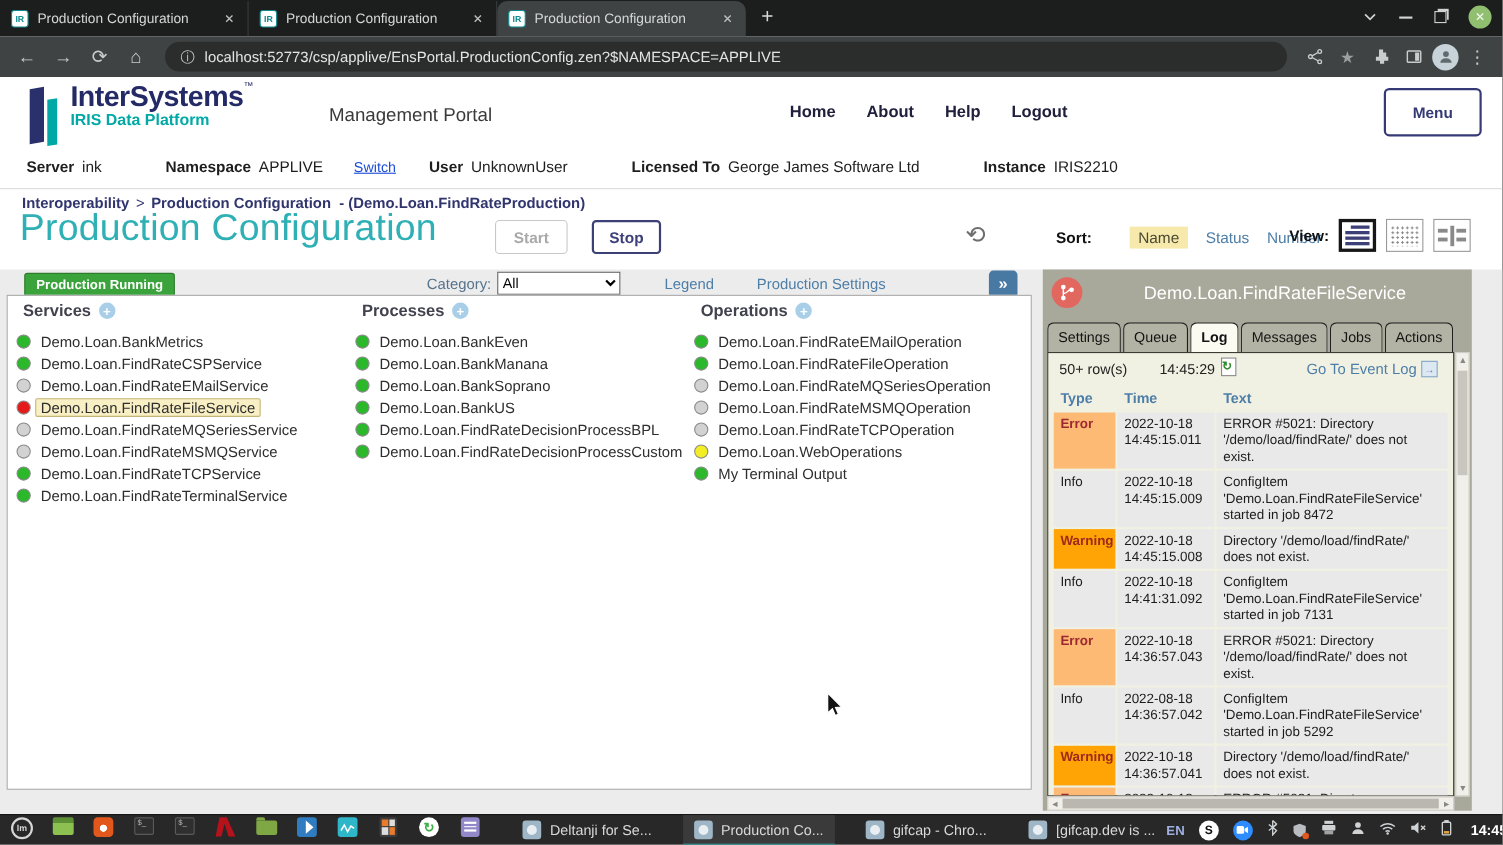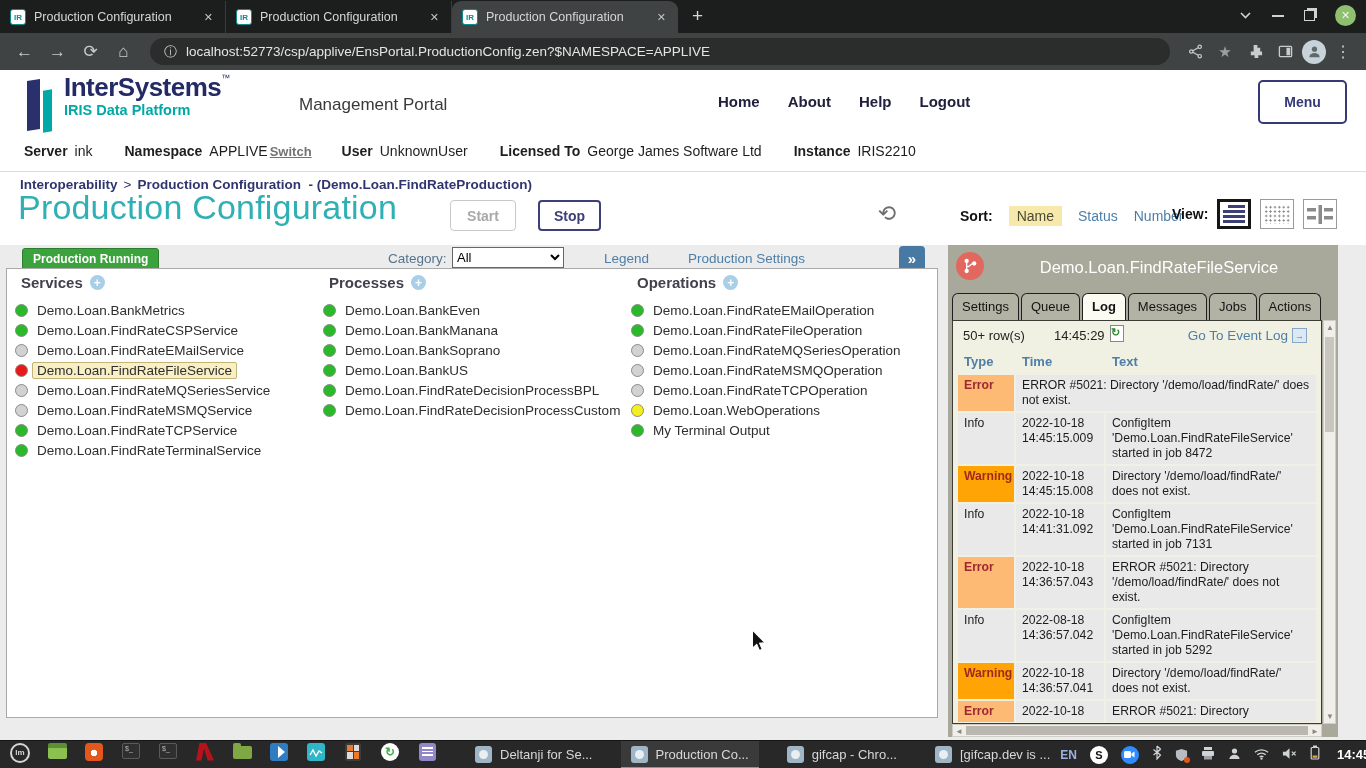--- a/index.html
+++ b/index.html
@@ -34,31 +34,31 @@
   .logo-name{font-size:26px;font-weight:bold;color:#232a66;letter-spacing:-0.5px;}
   .logo-tm{font-size:9px;color:#232a66;vertical-align:top;}
   .logo-sub{font-size:14.5px;font-weight:bold;color:#00a9a5;margin-top:3px;}
   .mp-title{position:absolute;left:299px;top:25px;font-size:17px;color:#3a3a3a;}
   .hnav{position:absolute;left:718px;top:23px;display:flex;gap:28px;font-size:15px;font-weight:bold;color:#20203c;}
   .hnav span{cursor:pointer;}
   .menu-btn{position:absolute;left:1258px;top:10px;width:89px;height:44px;border:2px solid #353a76;border-radius:5px;
             color:#353a76;font-weight:bold;font-size:14px;display:flex;align-items:center;justify-content:center;background:#fff;box-sizing:border-box;}
   .info-row{position:absolute;left:24px;top:73px;display:flex;gap:30px;font-size:14px;color:#1e1e1e;align-items:center;}
   .info-row b{margin-right:7px;}
-  .switch{color:#737373;text-decoration:underline;font-size:13px;margin-left:2px;cursor:pointer;font-weight:bold;}
+  .switch{color:#1d4ed8;text-decoration:underline;font-size:13px;margin-left:28px;cursor:pointer;}
   .hdr-divider{position:absolute;top:101px;left:0;width:100%;border-top:1px solid #dcdcdc;}
   .breadcrumb{position:absolute;left:20px;top:107px;font-size:13.5px;color:#31356e;font-weight:bold;}
   .breadcrumb .sep{margin:0 6px;font-weight:normal;}
   .pg-title{position:absolute;left:18px;top:118px;font-size:34px;color:#2fb0b5;letter-spacing:0.2px;}
   .btn{position:absolute;top:130px;height:31px;border-radius:4px;display:flex;align-items:center;justify-content:center;
        font-size:14px;font-weight:bold;background:#fff;box-sizing:border-box;}
   .btn-start{left:450px;width:66px;border:1px solid #c9c9c9;color:#a9a9a9;}
   .btn-stop{left:538px;width:63px;border:2px solid #3c4077;color:#3c4077;}
   .spinner{position:absolute;left:878px;top:131px;font-size:22px;color:#6e6e6e;transform:scaleX(-1);}
-  .sort-block{position:absolute;left:960px;top:136px;display:flex;align-items:center;gap:16px;font-size:14px;color:#111;}
+  .sort-block{position:absolute;left:960px;top:136px;display:flex;align-items:center;gap:34px;font-size:14px;color:#111;}
   .sort-opt{color:#4d7ea8;cursor:pointer;}
   .sort-opt.active{background:#f7e9ac;color:#4a4a33;padding:2px 8px;}
   .view-block{position:absolute;left:1172px;top:129px;display:flex;align-items:center;gap:9px;font-size:14px;color:#111;}
   .vicon{width:34px;height:30px;background:#fff;border:1px solid #9a9a9a;box-sizing:border-box;display:flex;align-items:center;justify-content:center;}
   .vicon.sel{border:3px solid #161616;}
   .vi-lines{width:22px;}
   .vi-lines span{display:block;height:2.8px;background:#3d4077;margin:2.4px 0;}
   .vi-lines span:first-child{margin-left:5px;}
   .vi-dots{width:26px;height:19px;background-image:radial-gradient(#8a8a8a 1.1px,transparent 1.2px);background-size:4.4px 4.4px;}
   
@@ -470,20 +470,21 @@
           <div class="ltable">
             <div class="lrow head">
               <div class="lc ct">Type</div>
               <div class="lc cm">Time</div>
               <div class="lc cx">Text</div>
             </div>
             <div>
 
                 <div class="lrow">
                   <div class="lc ct Error">Error</div>
+                  <div class="lc cm">2022-10-18 14:45:15.011</div>
                   <div class="lc cx">ERROR #5021: Directory '/demo/load/findRate/' does not exist.</div>
                 </div>
 
                 <div class="lrow">
                   <div class="lc ct Info">Info</div>
                   <div class="lc cm">2022-10-18 14:45:15.009</div>
                   <div class="lc cx">ConfigItem 'Demo.Loan.FindRateFileService' started in job 8472</div>
                 </div>
 
                 <div class="lrow">

